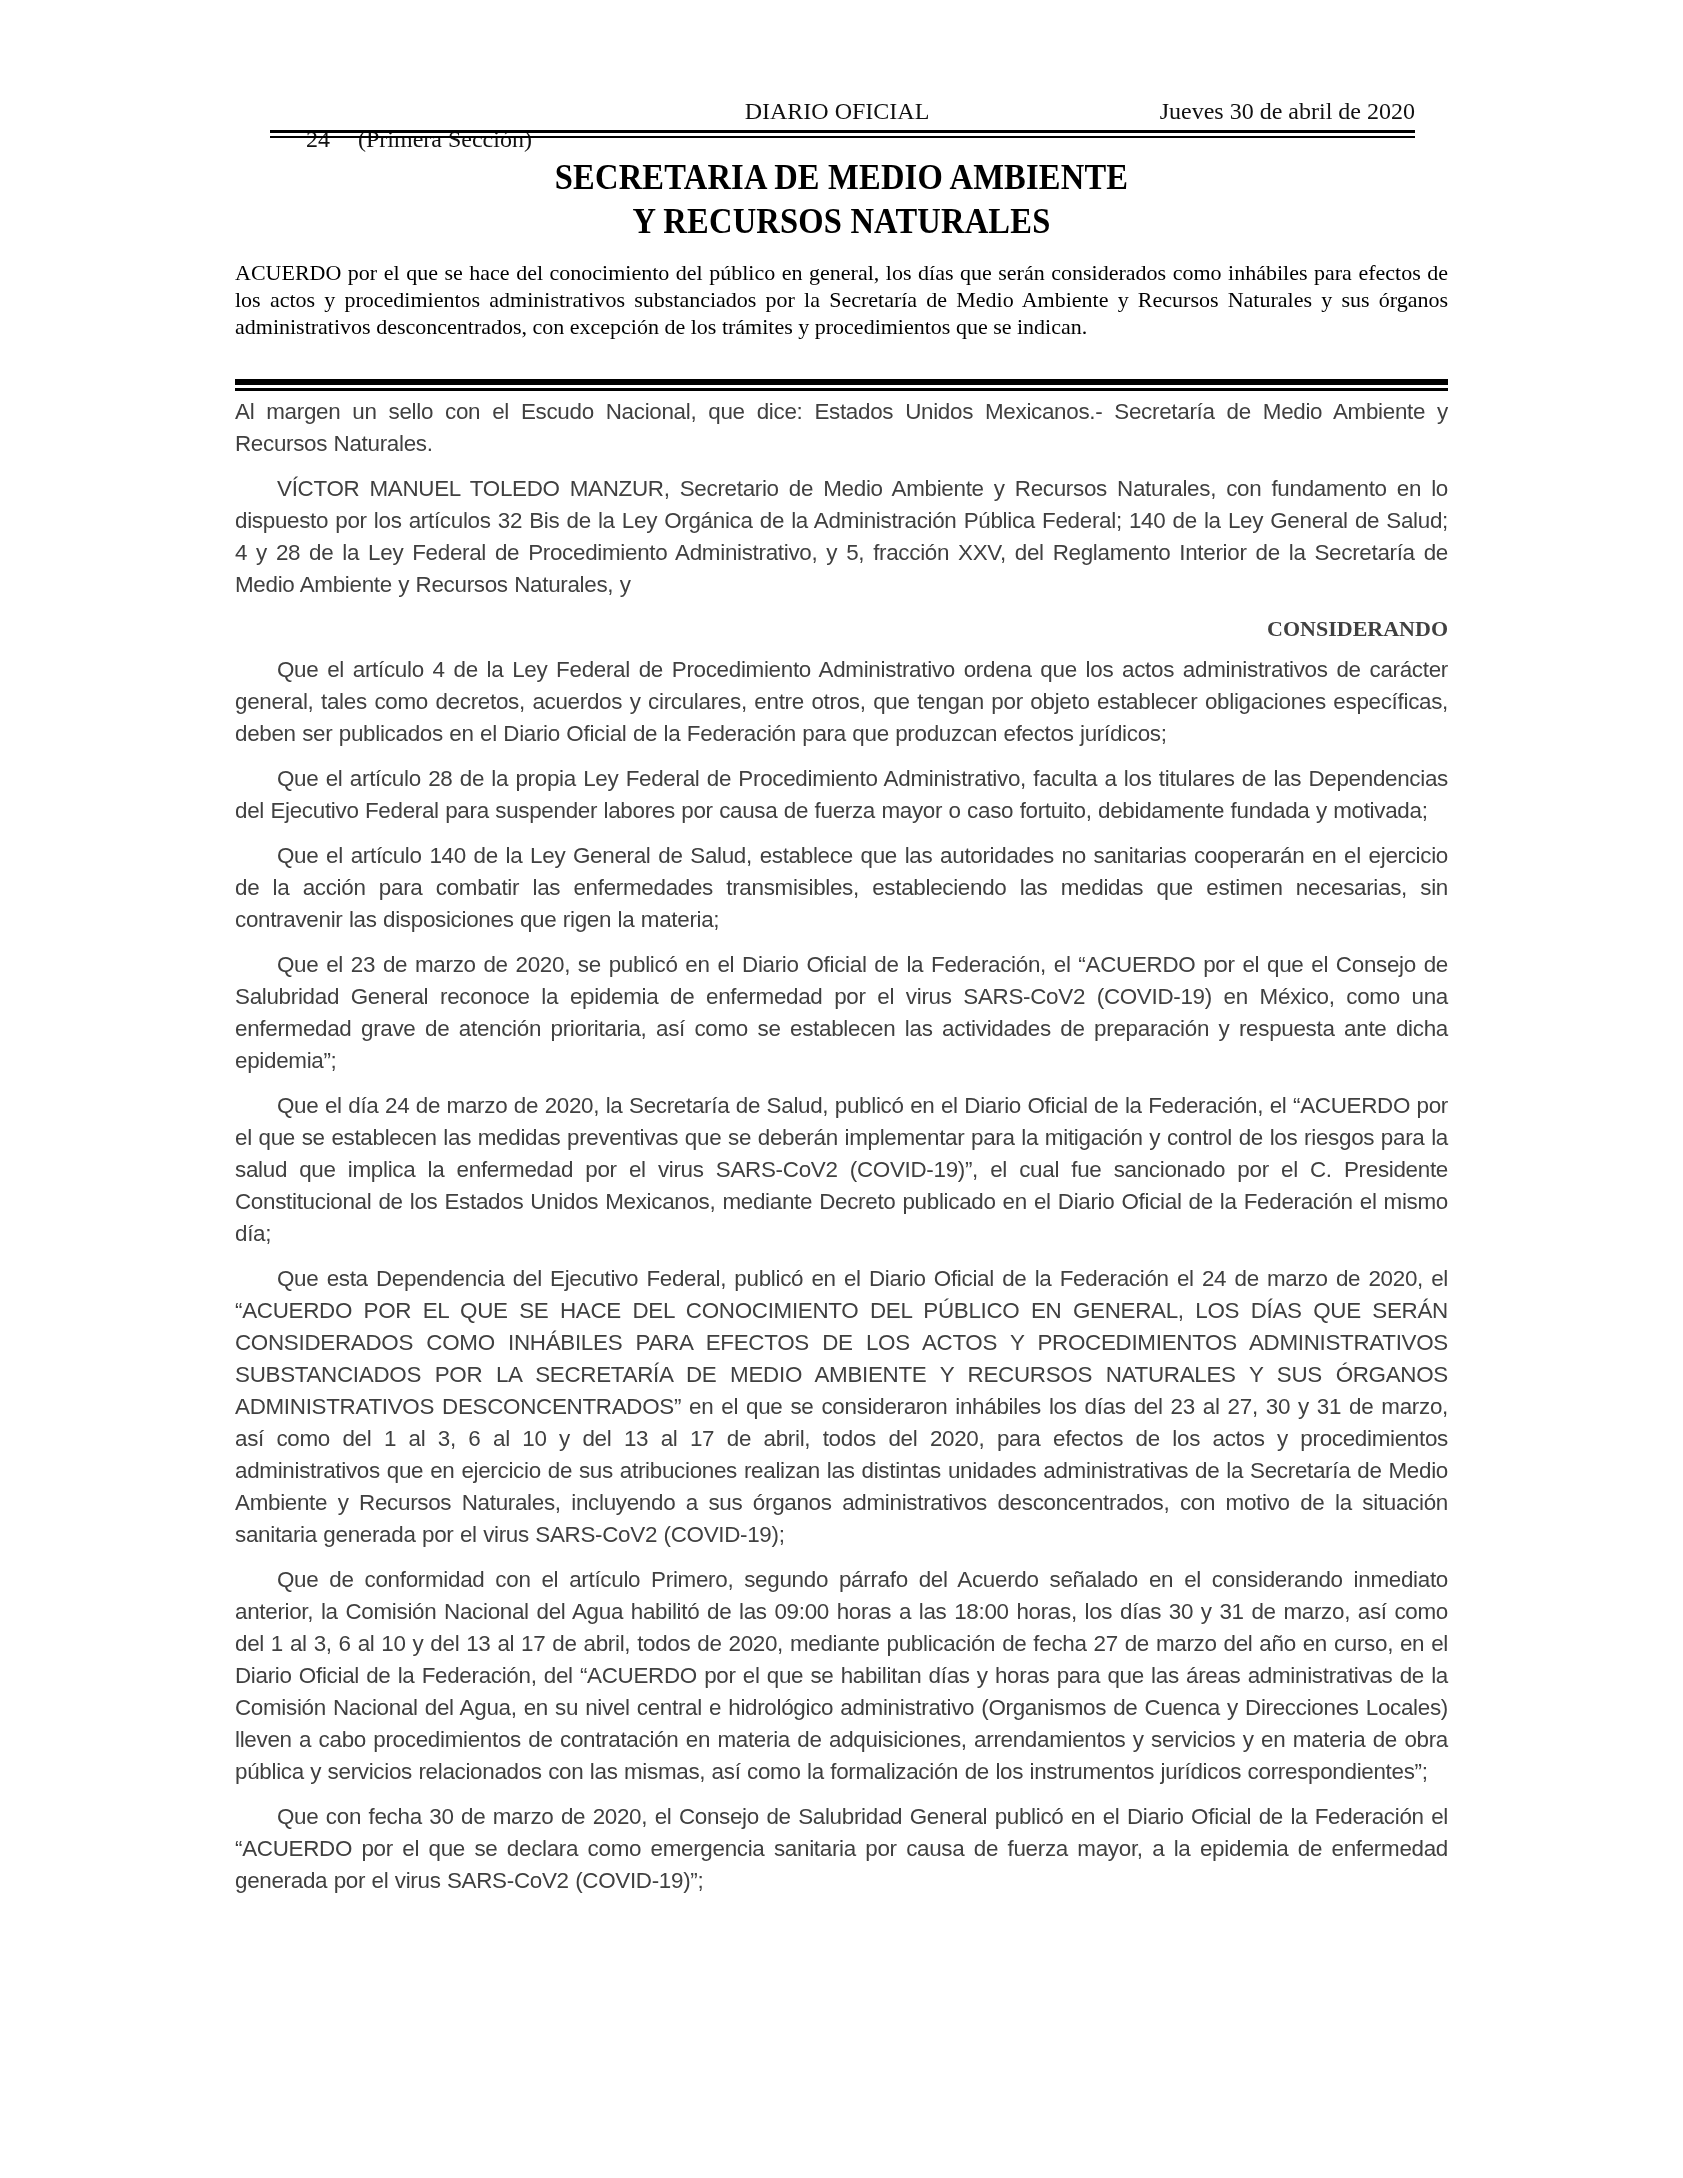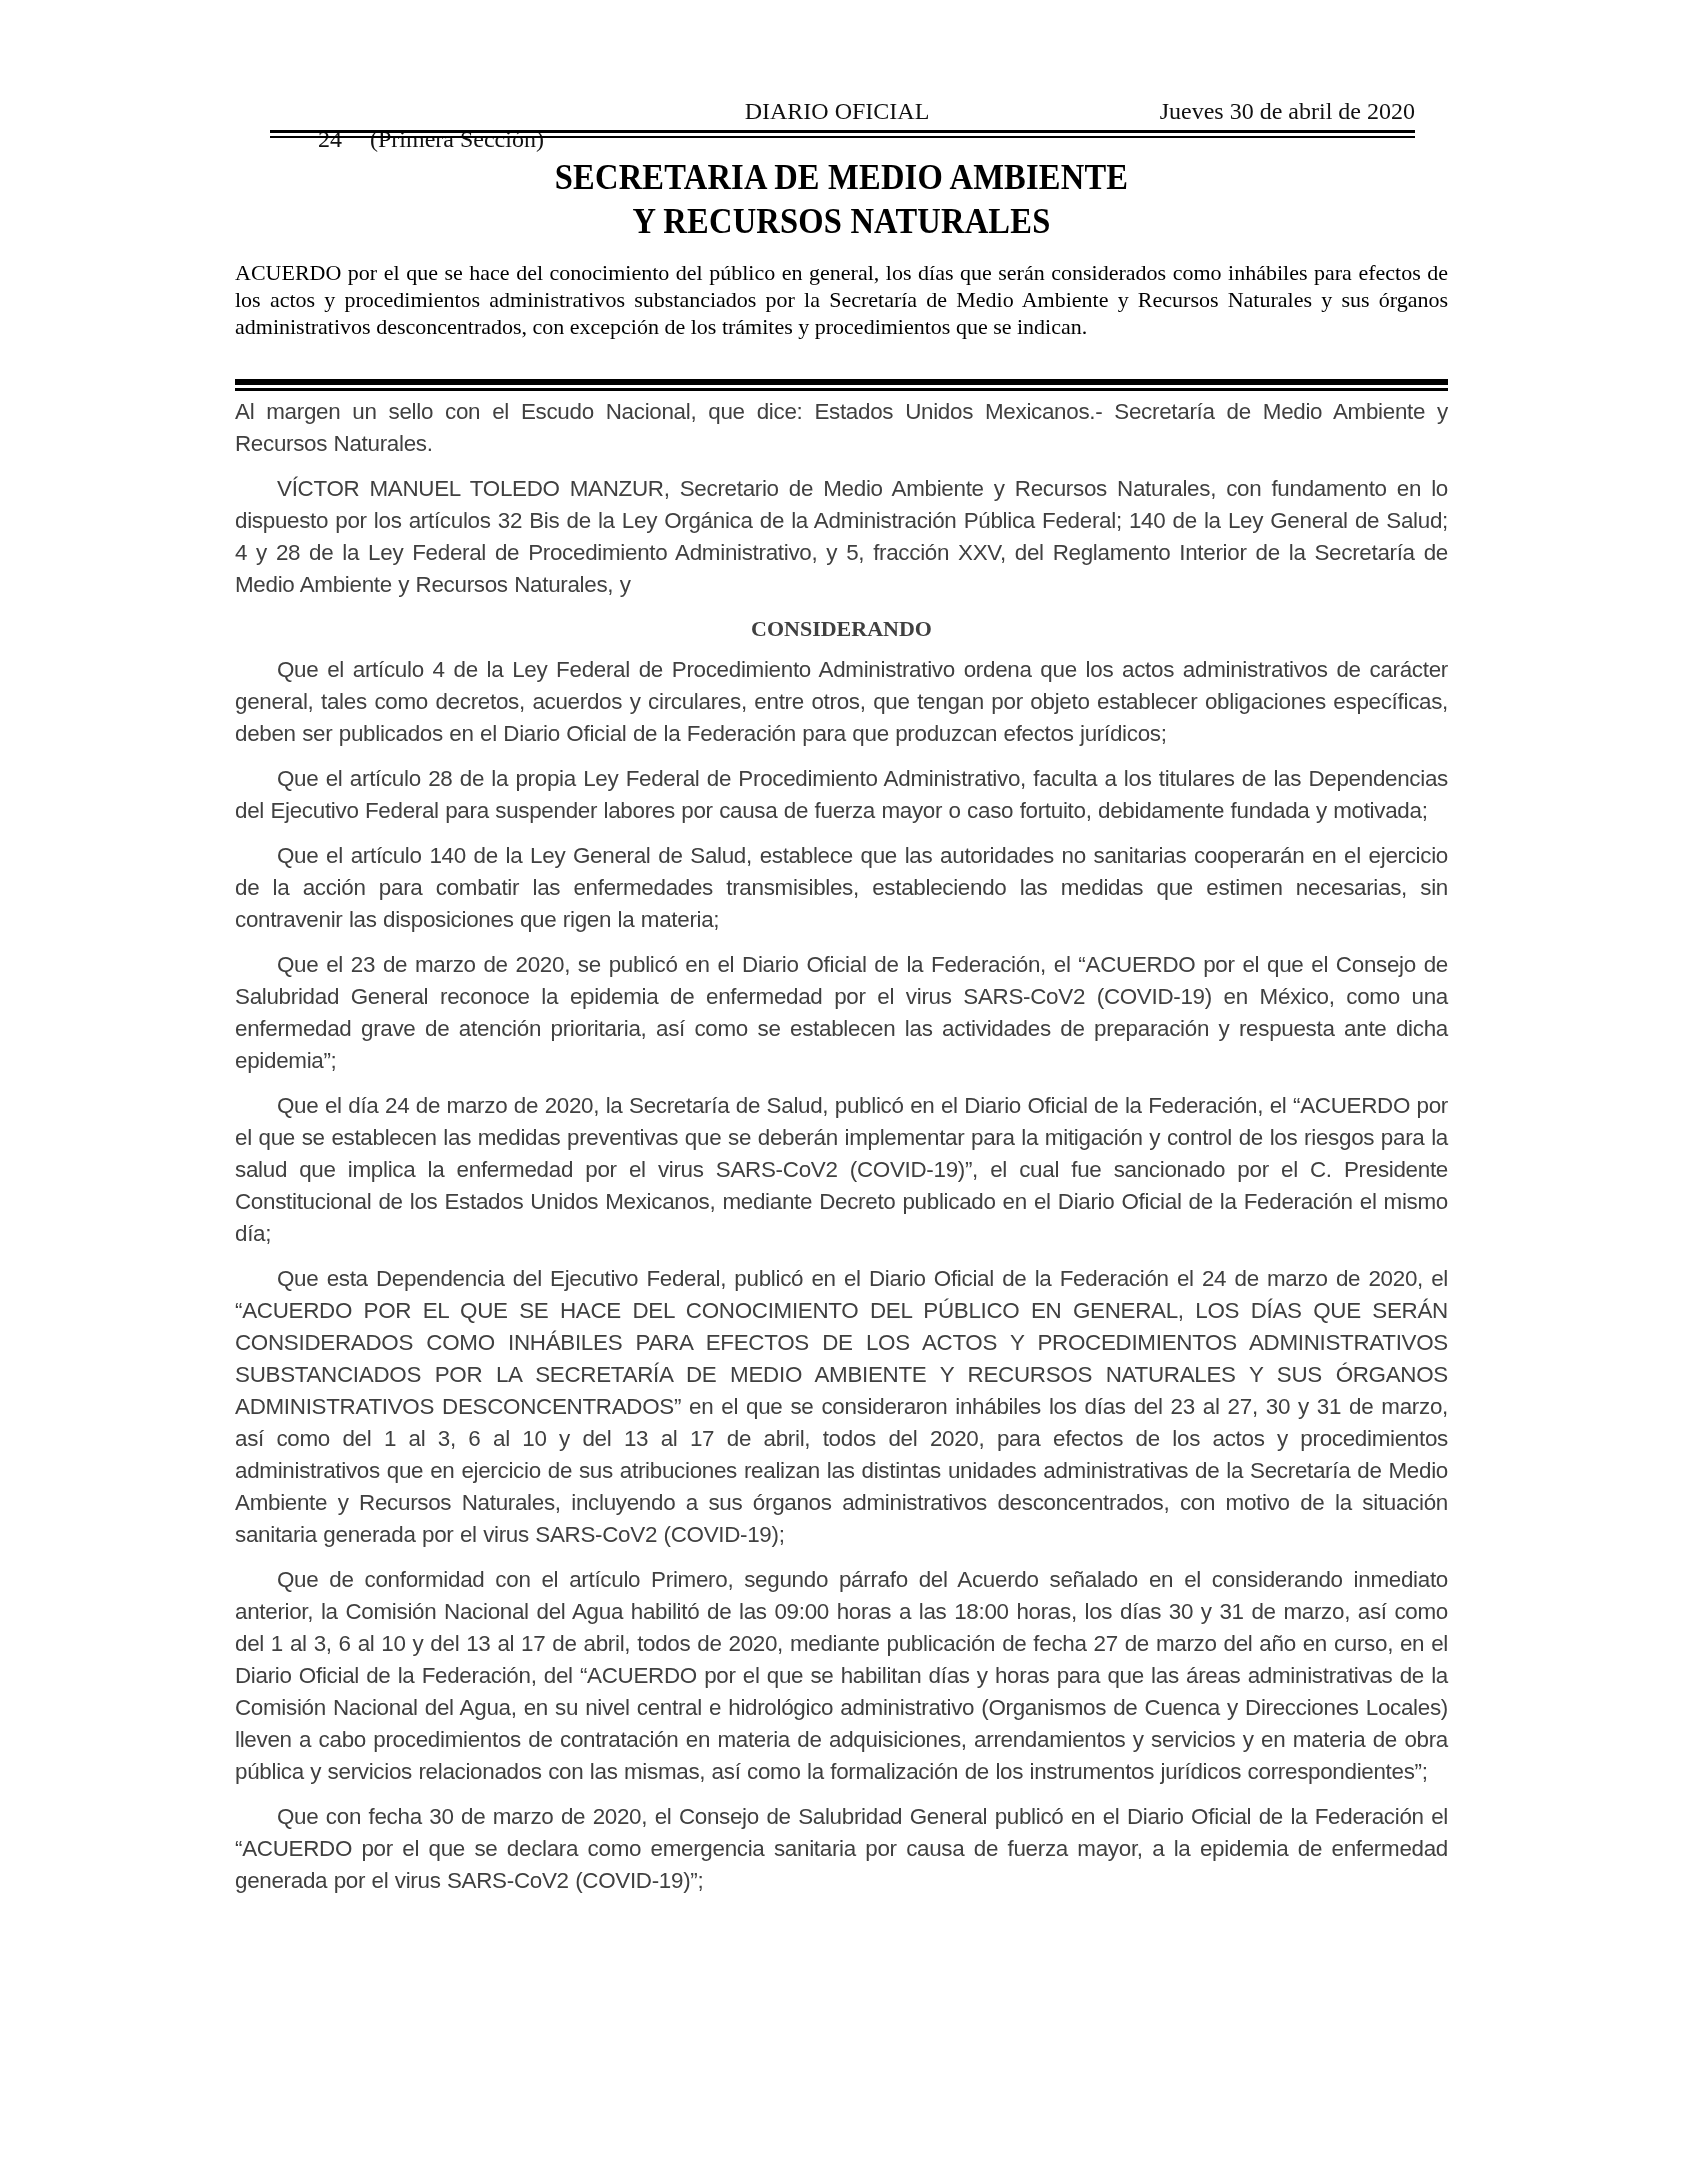--- a/index.html
+++ b/index.html
@@ -24,21 +24,21 @@
     position: absolute;
     left: 35px;
     top: 97px;
     width: 1145px;
     height: 32px;
     font-family: "Liberation Serif", "DejaVu Serif", serif;
     font-size: 24px;
     line-height: 28px;
     color: #111;
   }
-  .running-head .left { position: absolute; left: 12px; top: 0; white-space: pre; }
+  .running-head .left { position: absolute; left: 0; top: 0; white-space: pre; }
   .running-head .left .pg { margin-right: 28px; }
   .running-head .center { position: absolute; left: 0; right: 11px; top: 0; text-align: center; }
   .running-head .right { position: absolute; right: 0; top: 0; }
   .head-rule {
     position: absolute;
     left: 35px;
     top: 130px;
     width: 1145px;
     height: 3px;
     border-top: 3px solid #000;
@@ -106,21 +106,21 @@
     letter-spacing: -0.3px;
     word-spacing: 0.5px;
   }
   .body-text p.indent { text-indent: 42px; }
   .body-text p.noindent { text-indent: 0; }
   .body-text .section-heading {
     font-family: "Liberation Serif", "DejaVu Serif", serif;
     font-weight: bold;
     font-size: 22px;
     line-height: 30px;
-    text-align: center;
+    text-align: right;
     margin: 0 0 10px 0;
     text-indent: 0;
     letter-spacing: 0;
   }
 </style>
 </head>
 <body>
 
 <div class="page">
 

